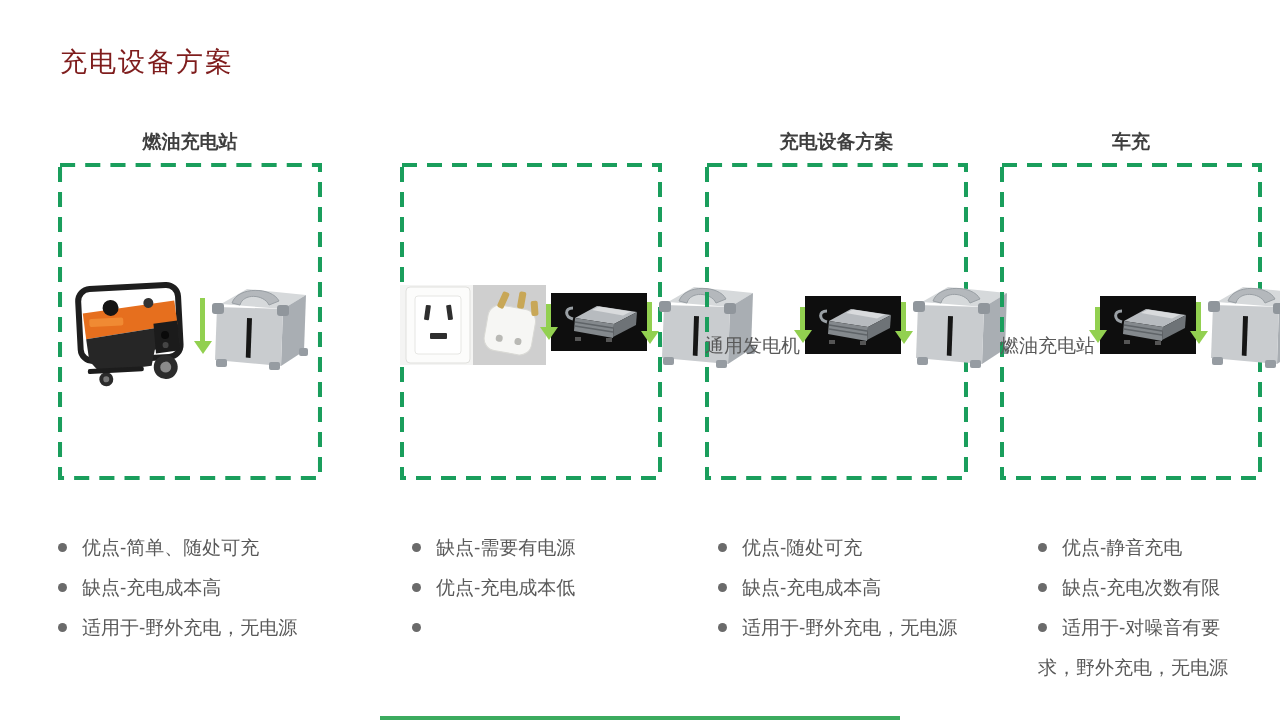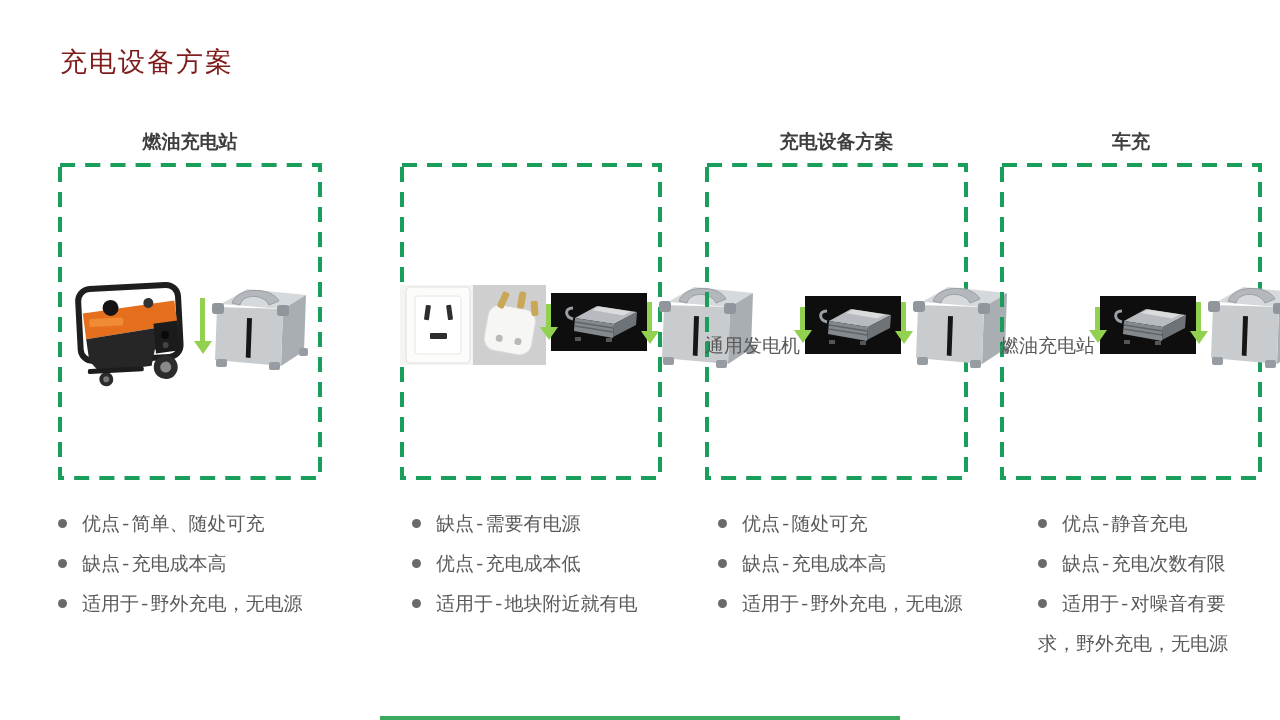--- a/index.html
+++ b/index.html
@@ -26,21 +26,21 @@
                 width:0;height:0;border-left:9px solid transparent;border-right:9px solid transparent;
                 border-top:13px solid #92d050;}
   .a1{height:44px;margin-top:10px;}
   .a2a{height:24px;margin-top:2px;}
   .a2b{height:30px;margin-top:4px;}
   .a34a{height:24px;margin-top:8px;}
   .a34b{height:30px;margin-top:4px;}
   .mt0{margin-top:0;} .mt4{margin-top:4px;} .mt6{margin-top:6px;}
   .src-label{flex:none;margin-top:48px;height:26px;line-height:26px;
              font-size:19px;color:#595959;text-align:center;}
-  .bullets{position:absolute;top:505px;margin:0;padding:0;list-style:none;font-family:Liberation Mono, monospace;}
+  .bullets{position:absolute;top:528px;margin:0;padding:0;list-style:none;}
   .bullets li{font-size:19px;color:#595959;line-height:40px;}
   .dot{display:inline-block;width:9px;height:9px;border-radius:50%;
        background:#6a6a6a;margin-right:15px;vertical-align:2px;}
   .b1{left:58px;width:300px;} .b2{left:412px;width:300px;}
   .b3{left:718px;width:296px;} .b4{left:1038px;width:198px;}
   .footer-bar{position:absolute;left:380px;top:716px;width:520px;height:4px;background:#3cab5f;}
 </style>
 </head>
 <body>
 
@@ -201,21 +201,21 @@
   </div>
 
   <ul class="bullets b1">
     <li><span class="dot"></span><span>优点-简单、随处可充</span></li>
     <li><span class="dot"></span><span>缺点-充电成本高</span></li>
     <li><span class="dot"></span><span>适用于-野外充电，无电源</span></li>
   </ul>
   <ul class="bullets b2">
     <li><span class="dot"></span><span>缺点-需要有电源</span></li>
     <li><span class="dot"></span><span>优点-充电成本低</span></li>
-    <li><span class="dot"></span><span>适用于-地块附近就有电</span></li>
+    <li><span class="dot"></span></li>
   </ul>
   <ul class="bullets b3">
     <li><span class="dot"></span><span>优点-随处可充</span></li>
     <li><span class="dot"></span><span>缺点-充电成本高</span></li>
     <li><span class="dot"></span><span>适用于-野外充电，无电源</span></li>
   </ul>
   <ul class="bullets b4">
     <li><span class="dot"></span><span>优点-静音充电</span></li>
     <li><span class="dot"></span><span>缺点-充电次数有限</span></li>
     <li><span class="dot"></span><span>适用于-对噪音有要求，野外充电，无电源</span></li>

